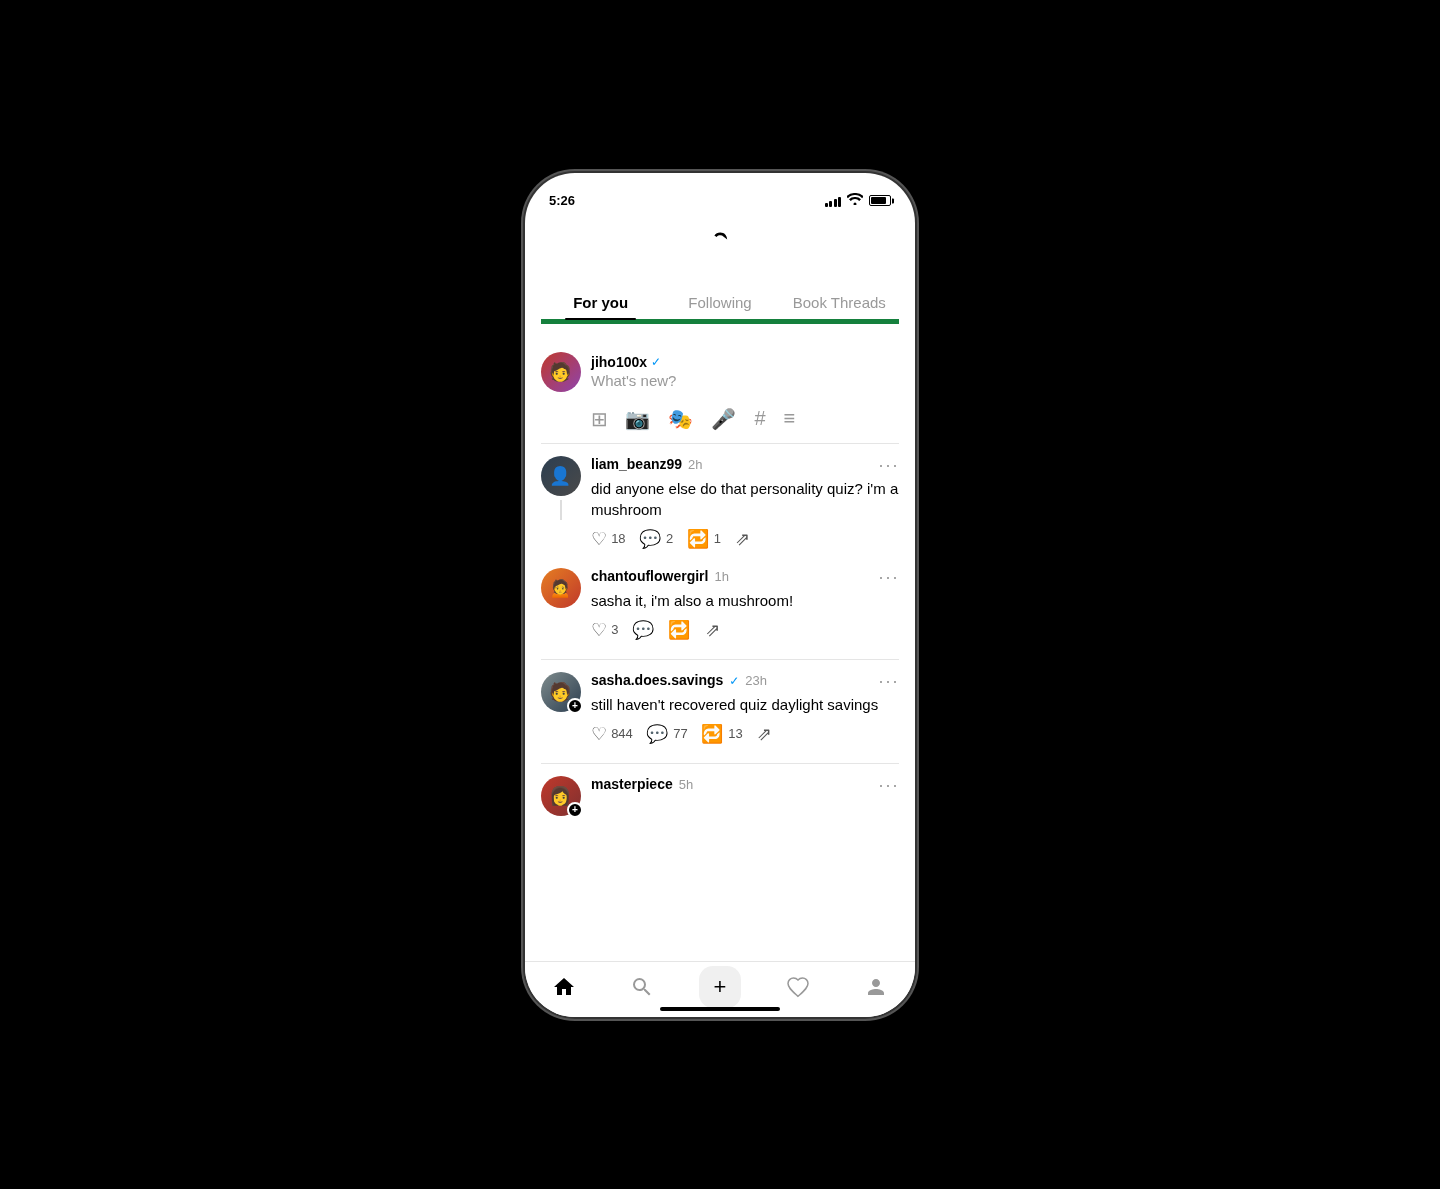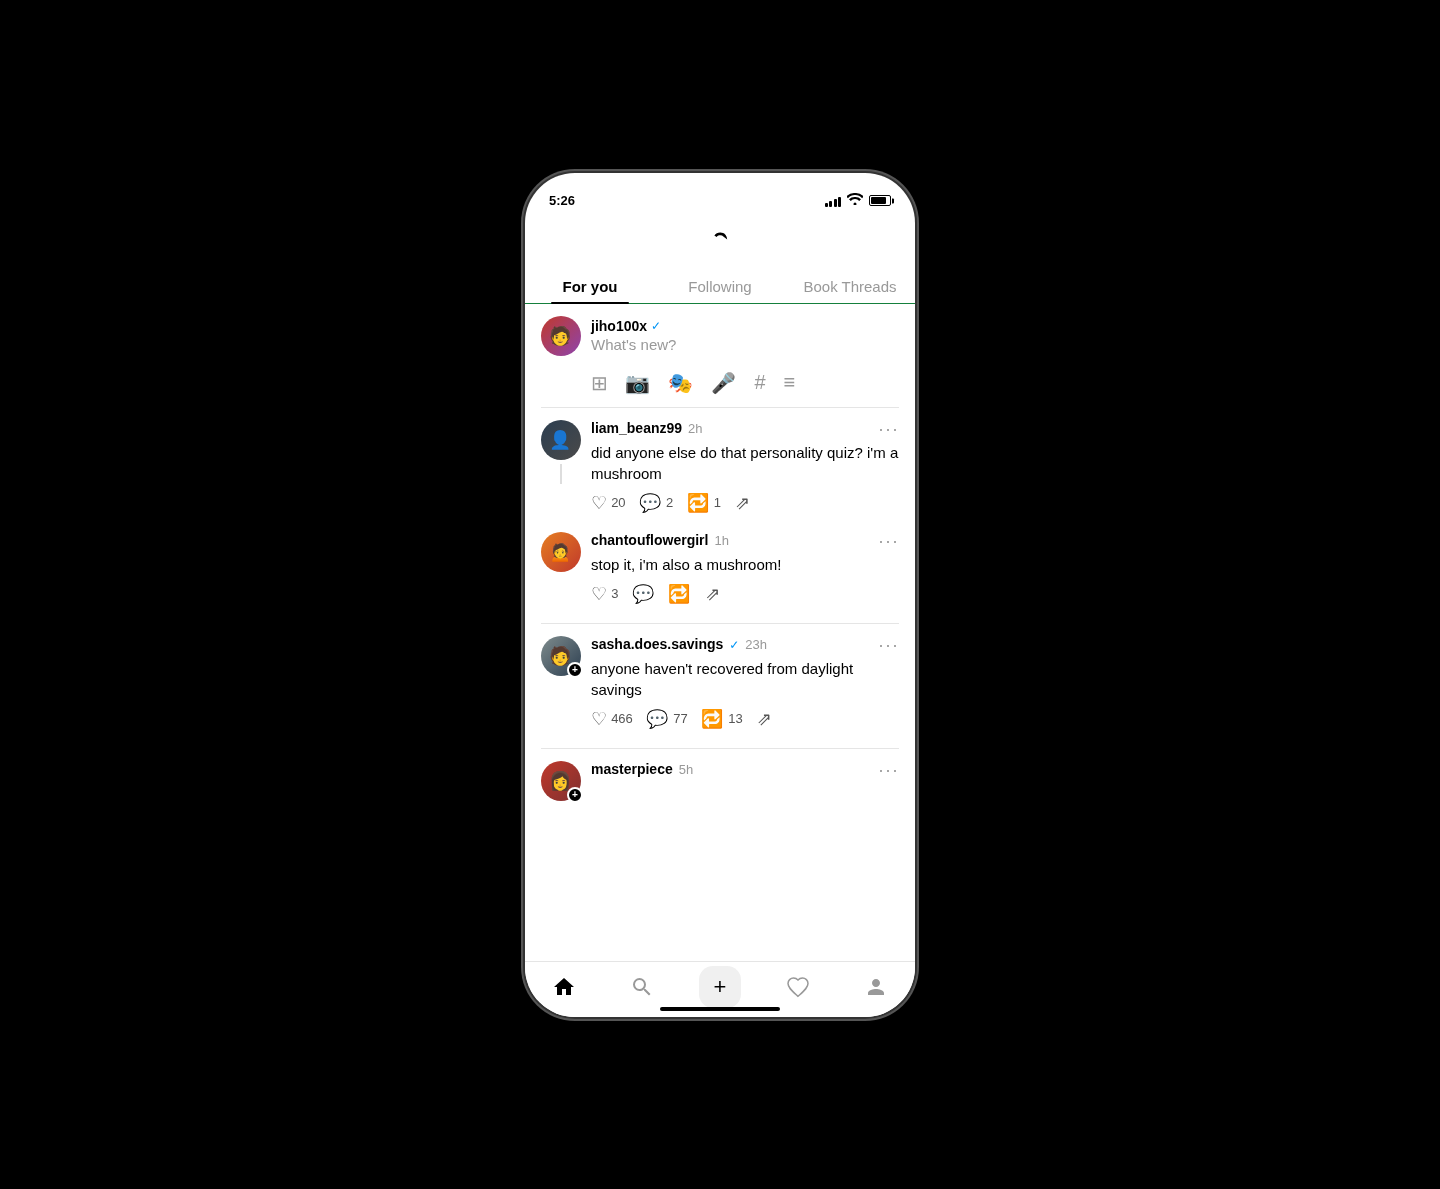--- a/index.html
+++ b/index.html
@@ -84,22 +84,22 @@
       justify-content: center;
       align-items: center;
       padding: 8px 0 4px;
     }
     .threads-logo {
       font-size: 28px;
       color: #000;
     }
     .nav-tabs {
       display: flex;
-      border-bottom: 1px solid #15803d;
-      margin: 0;
+      border-bottom: 5px solid #15803d;
+      margin: 16px;
     }
     .nav-tab {
       flex: 1;
       text-align: center;
       padding: 10px 0 8px;
       font-size: 15px;
       color: #999;
       cursor: pointer;
       position: relative;
       border: none;
@@ -460,21 +460,21 @@
               <span class="post-username">liam_beanz99</span>
               <span class="post-time">2h</span>
             </div>
             <span class="post-more">···</span>
           </div>
           <div class="post-body">
             <p class="post-text">did anyone else do that personality quiz? i'm a mushroom</p>
             <div class="post-actions">
               <button class="action-btn">
                 <span class="action-icon">♡</span>
-                <span class="action-count">20</span>
+                <span class="action-count">18</span>
               </button>
               <button class="action-btn">
                 <span class="action-icon">💬</span>
                 <span class="action-count">2</span>
               </button>
               <button class="action-btn">
                 <span class="action-icon">🔁</span>
                 <span class="action-count">1</span>
               </button>
               <button class="action-btn">
@@ -493,21 +493,21 @@
         </div>
         <div style="flex:1;">
           <div class="post-header">
             <div class="post-meta">
               <span class="post-username">chantouflowergirl</span>
               <span class="post-time">1h</span>
             </div>
             <span class="post-more">···</span>
           </div>
           <div class="post-body">
-            <p class="post-text">stop it, i'm also a mushroom!</p>
+            <p class="post-text">sasha it, i'm also a mushroom!</p>
             <div class="post-actions">
               <button class="action-btn">
                 <span class="action-icon">♡</span>
                 <span class="action-count">3</span>
               </button>
               <button class="action-btn">
                 <span class="action-icon">💬</span>
               </button>
               <button class="action-btn">
                 <span class="action-icon">🔁</span>
@@ -534,25 +534,25 @@
         <div style="flex:1;">
           <div class="post-header">
             <div class="post-meta">
               <span class="post-username">sasha.does.savings</span>
               <span class="post-verified">✓</span>
               <span class="post-time">23h</span>
             </div>
             <span class="post-more">···</span>
           </div>
           <div class="post-body">
-            <p class="post-text">anyone haven't recovered from daylight savings</p>
+            <p class="post-text">still haven't recovered quiz daylight savings</p>
             <div class="post-actions">
               <button class="action-btn">
                 <span class="action-icon">♡</span>
-                <span class="action-count">466</span>
+                <span class="action-count">844</span>
               </button>
               <button class="action-btn">
                 <span class="action-icon">💬</span>
                 <span class="action-count">77</span>
               </button>
               <button class="action-btn">
                 <span class="action-icon">🔁</span>
                 <span class="action-count">13</span>
               </button>
               <button class="action-btn">

